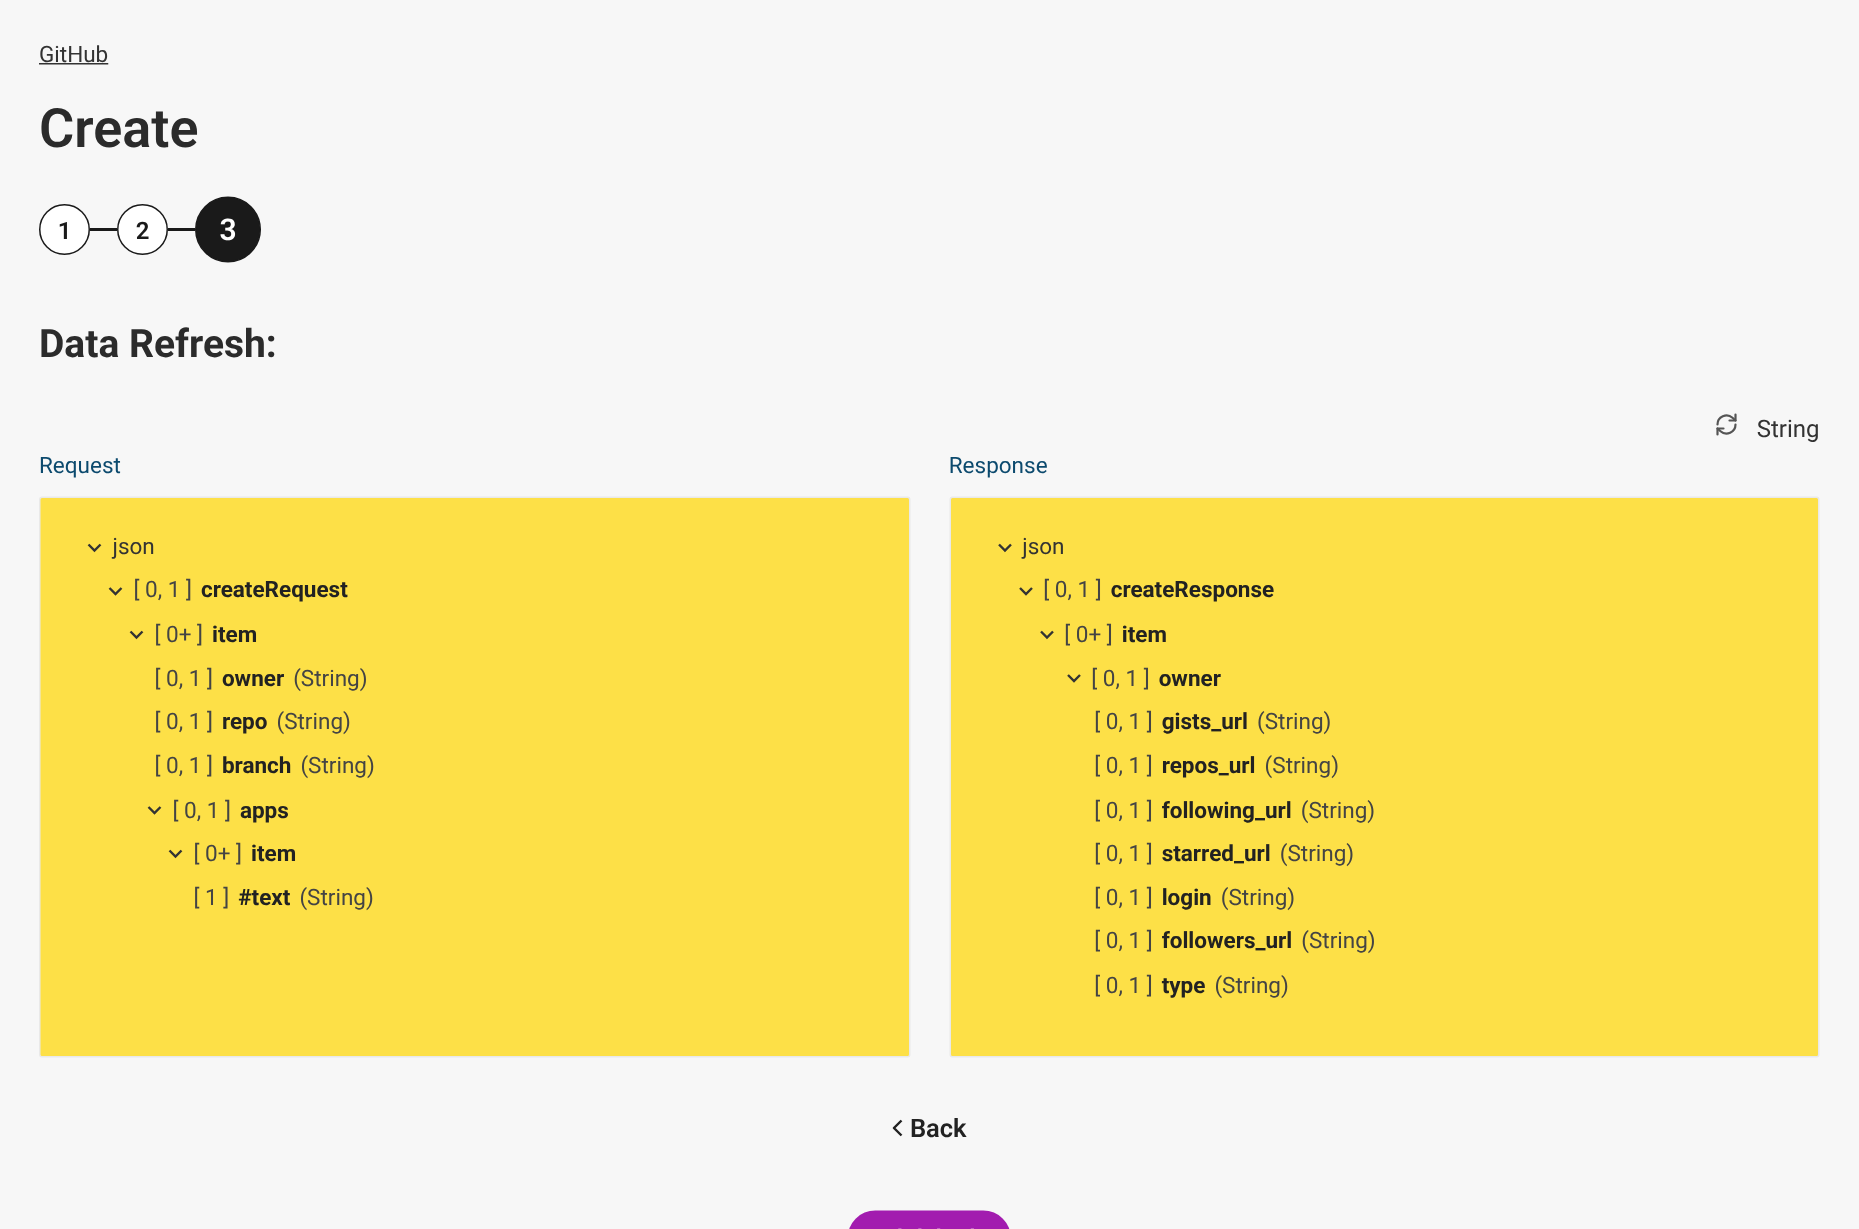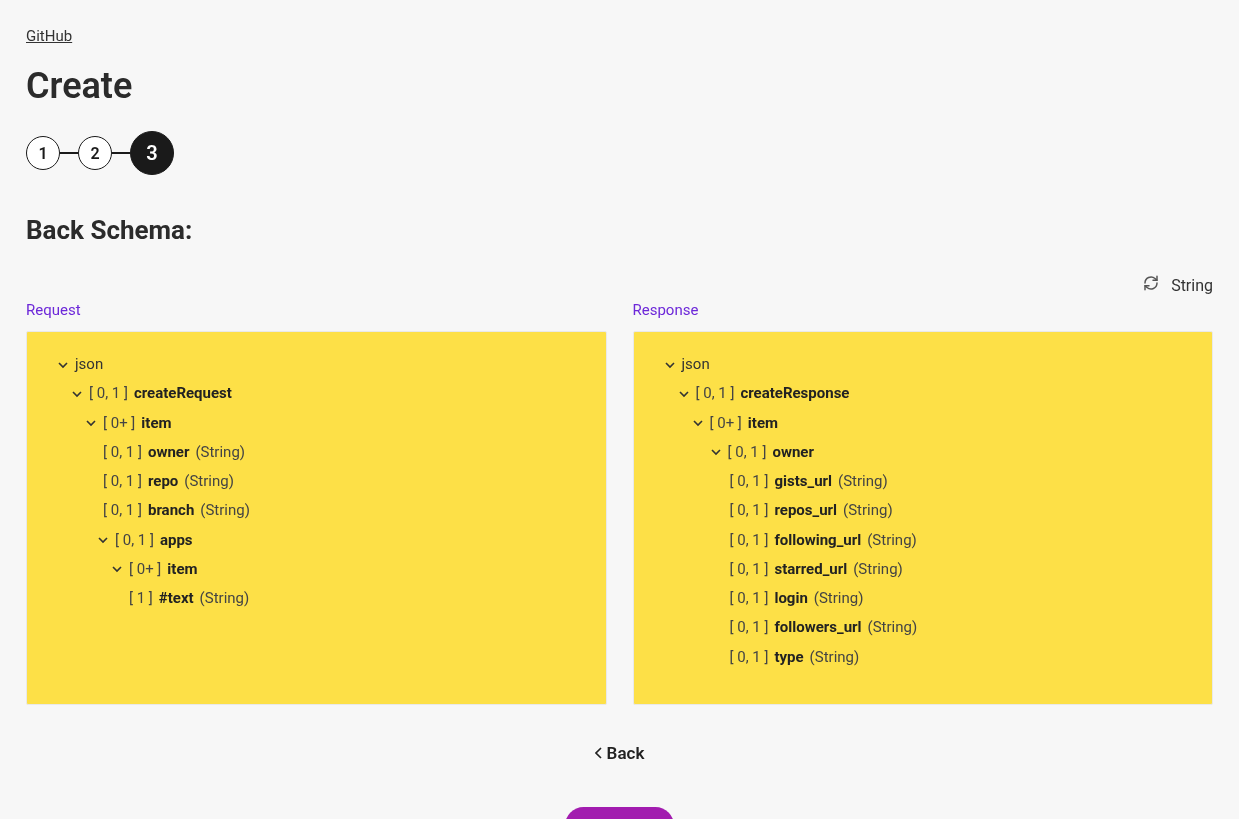--- a/index.html
+++ b/index.html
@@ -74,21 +74,21 @@
   .columns {
     display: flex;
     gap: 26px;
   }
   .col {
     flex: 1;
     min-width: 0;
   }
   .col-label {
     font-size: 15px;
-    color: #6d28d9;
+    color: #0c4a6e;
     margin-bottom: 12px;
   }
   .panel {
     background: #fde047;
     border: 1px solid #e9e9e9;
     border-radius: 2px;
     height: 374px;
     overflow: hidden;
     padding: 18px 20px;
     font-size: 15px;
@@ -155,21 +155,21 @@
 <h1 class="title">Create</h1>
 
 <div class="stepper">
   <div class="step">1</div>
   <div class="step-line"></div>
   <div class="step">2</div>
   <div class="step-line"></div>
   <div class="step active">3</div>
 </div>
 
-<h2 class="section">Back Schema:</h2>
+<h2 class="section">Data Refresh:</h2>
 
 <div class="refresh-row">
   <div class="refresh-btn">
     <span>
       <svg width="16" height="16" viewBox="0 0 24 24" fill="none" stroke="#555" stroke-width="2.2" stroke-linecap="round" stroke-linejoin="round">
           <path d="M21 2v6h-6"></path>
           <path d="M3 12a9 9 0 0 1 15-6.7L21 8"></path>
           <path d="M3 22v-6h6"></path>
           <path d="M21 12a9 9 0 0 1-15 6.7L3 16"></path>
         </svg>

